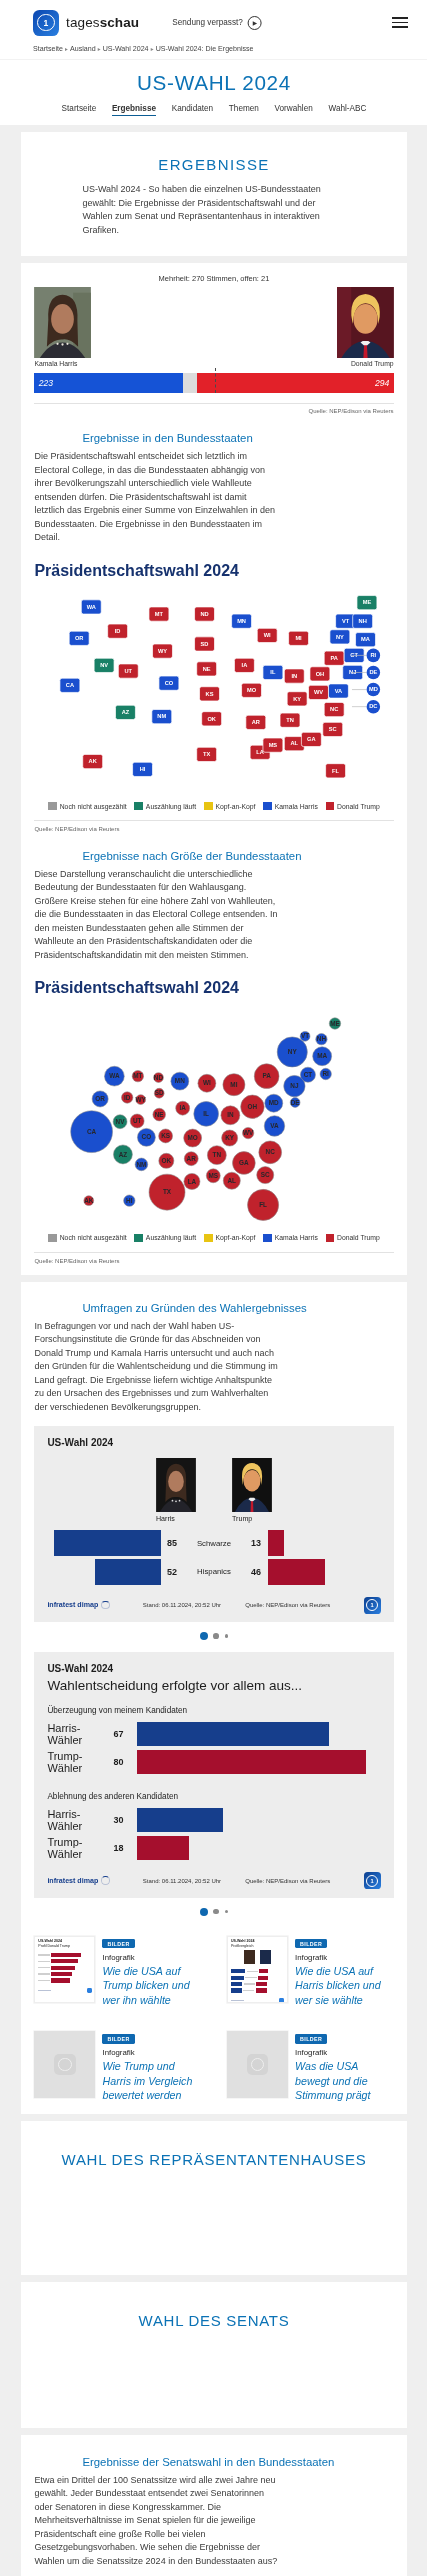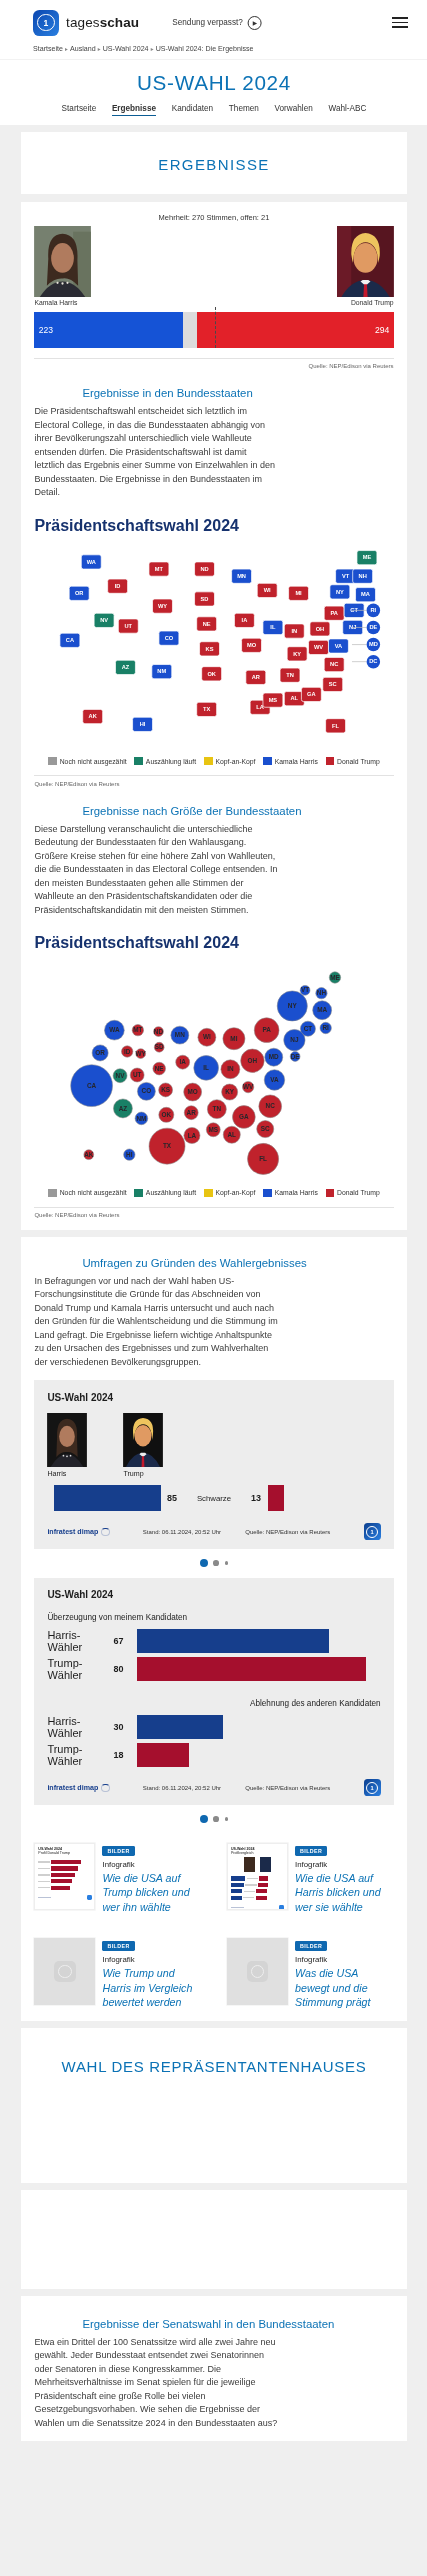--- a/index.html
+++ b/index.html
@@ -27,39 +27,39 @@
   .prose{margin-left:48px;width:244px;font-size:9px;line-height:1.5;color:#3c3c3c;}
   .sub-h{margin-left:48px;color:#0b72b5;font-size:11.4px;font-weight:500;margin-top:18.5px;margin-bottom:5.7px;}
   .chart-label{font-size:16px;font-weight:bold;color:#16326e;margin:17px 0 7.1px;}
   .majority-note{text-align:center;font-size:7.5px;color:#333;margin-bottom:4.3px;}
   .cand-row{position:relative;height:84px;margin-top:2.9px;}
   .cand{position:absolute;top:0;width:57px;}
   .cand.left{left:0;} .cand.right{right:0;}
   .cand svg{display:block;width:57px;height:71px;}
   .cand-name{font-size:6.8px;color:#333;margin-top:2.1px;}
   .cand.right .cand-name{text-align:right;}
-  .ebar{position:relative;display:flex;height:36px;margin-top:1.4px;}
+  .ebar{position:relative;display:flex;height:20px;margin-top:1.4px;font-style:italic;}
   .ebar .seg{display:flex;align-items:center;color:#fff;font-size:8.6px;}
   .ebar .seg.s-h{justify-content:flex-start;padding-left:4.3px;box-sizing:border-box;}
   .ebar .seg.s-t{justify-content:flex-end;padding-right:4.3px;box-sizing:border-box;}
   .marker{position:absolute;top:-5px;bottom:0;left:50.19%;border-left:1.4px dashed #4a4a4a;}
   .divider{border-top:0.7px solid #e2e2e2;margin-top:10px;}
   .source{font-size:6px;color:#666;margin-top:4.3px;}
   .source.right{text-align:right;}
   .map-wrap{margin:2.9px 0 0;}
   .map-wrap svg{display:block;margin:0 auto;}
   .map-lbl{fill:#fff;font-size:8px;font-weight:bold;text-anchor:middle;font-family:"Liberation Sans",sans-serif;}
   .bub-lbl{fill:#26262b;font-size:9px;font-weight:bold;text-anchor:middle;font-family:"Liberation Sans",sans-serif;}
   .legend{display:flex;justify-content:center;gap:7.8px;font-size:6.8px;color:#333;margin-top:7.1px;flex-wrap:nowrap;}
   .lg-item{display:flex;align-items:center;gap:2.9px;white-space:nowrap;}
   .lg-item i{width:8.6px;height:8.6px;display:inline-block;}
   .ifd-card{background:#ededed;padding:11.4px 13px 8.6px;margin-top:11.4px;}
   .ifd-kicker{font-size:10px;font-weight:bold;color:#1d1d1d;}
   .ifd-title{font-size:13.5px;color:#1d1d1d;margin-top:4.3px;}
-  .ifd-photos{display:flex;justify-content:flex-start;gap:36px;margin-top:10px;}
+  .ifd-photos{display:flex;justify-content:center;gap:36px;margin-top:10px;}
   .ifd-ph{width:40px;}
   .ifd-ph svg{display:block;width:40px;height:54px;}
   .ifd-ph .pl{font-size:7.1px;color:#222;margin-top:2.9px;}
   .demo-rows{margin-top:7.1px;}
   .demo-row{display:grid;grid-template-columns:1fr 23px 61px 23px 1fr;align-items:center;height:27px;margin-bottom:1.4px;}
   .demo-row .bl{height:26px;background:#163e8c;margin-left:auto;}
   .demo-row .br{height:26px;background:#a50f2d;}
   .demo-row .num{font-size:9px;font-weight:bold;color:#1d1d1d;text-align:center;}
   .demo-row .cat{font-size:7.8px;color:#1d1d1d;text-align:center;}
   .ifd-foot{display:flex;align-items:center;margin-top:11.4px;gap:5.7px;}
@@ -134,20 +134,21 @@
     <span class="tab">Kandidaten</span>
     <span class="tab">Themen</span>
     <span class="tab">Vorwahlen</span>
     <span class="tab">Wahl-ABC</span>
   </div>
 </div>
 <div class="gap"></div>
 
 <div class="card">
   <div class="center-h h-lg" style="letter-spacing:1.4px;">ERGEBNISSE</div>
+  <p class="prose" style="margin-top:0;margin-bottom:7.1px;">US-Wahl 2024 - So haben die einzelnen US-Bundesstaaten gewählt: Die Ergebnisse der Präsidentschaftswahl und der Wahlen zum Senat und Repräsentantenhaus in interaktiven Grafiken.</p>
 </div>
 
 <div class="card">
   <div class="majority-note">Mehrheit: 270 Stimmen, offen: 21</div>
 
   <div class="cand-row">
     <div class="cand left">
       <svg viewBox="0 0 80 100">
         <rect width="80" height="100" fill="#76806f"></rect>
         <rect x="55" y="8" width="25" height="92" fill="#69735f"></rect>
@@ -660,20 +661,27 @@
       </div>
     </div>
     <div class="demo-rows">
       <div class="demo-row">
         <div class="bl" style="width: 94.4444%;"></div>
         <div class="num">85</div>
         <div class="cat">Schwarze</div>
         <div class="num">13</div>
         <div class="br" style="width: 14.4444%;"></div>
       </div>
+      <div class="demo-row">
+        <div class="bl" style="width: 57.7778%;"></div>
+        <div class="num">52</div>
+        <div class="cat">Hispanics</div>
+        <div class="num">46</div>
+        <div class="br" style="width: 51.1111%;"></div>
+      </div>
     </div>
     <div class="ifd-foot">
       <div class="brand">
           <span>infratest dimap</span>
           <i></i>
         </div>
       <div class="stand">Stand:  06.11.2024, 20:52 Uhr</div>
       <div class="srcs">Quelle: NEP/Edison via Reuters</div>
       <div class="ard-sq">
           <span>1</span>
@@ -681,37 +689,38 @@
     </div>
   </div>
   <div class="dots">
     <span class="dot d1"></span>
     <span class="dot d2"></span>
     <span class="dot d3"></span>
   </div>
 
   <div class="ifd-card">
     <div class="ifd-kicker">US-Wahl 2024</div>
+    <div class="ifd-title">Wahlentscheidung erfolgte vor allem aus...</div>
     <div>
       <div class="grp-label">Überzeugung von meinem Kandidaten</div>
       <div class="dec-row">
         <div class="lbl">Harris-Wähler</div>
         <div class="val">67</div>
         <div class="dec-area">
             <div class="bar h" style="width: 78.8235%;"></div>
           </div>
       </div>
       <div class="dec-row">
         <div class="lbl">Trump-Wähler</div>
         <div class="val">80</div>
         <div class="dec-area">
             <div class="bar t" style="width: 94.1176%;"></div>
           </div>
       </div>
-      <div class="grp-label" style="margin-top:17px;text-align:right;">Ablehnung des anderen Kandidaten</div>
+      <div class="grp-label" style="margin-top:17px;">Ablehnung des anderen Kandidaten</div>
       <div class="dec-row">
         <div class="lbl">Harris-Wähler</div>
         <div class="val">30</div>
         <div class="dec-area">
             <div class="bar h" style="width: 35.2941%;"></div>
           </div>
       </div>
       <div class="dec-row">
         <div class="lbl">Trump-Wähler</div>
         <div class="val">18</div>
@@ -843,20 +852,21 @@
     </div>
   </div>
 </div>
 
 <div class="card">
   <div class="center-h h-lg" style="margin-top:18.5px;">WAHL DES REPRÄSENTANTENHAUSES</div>
   <div class="empty"></div>
 </div>
 
 <div class="card">
+  <div class="center-h h-lg" style="margin-top:18.5px;">WAHL DES SENATS</div>
   <div class="empty" style="height:77px;"></div>
 </div>
 
 <div class="card">
   <div class="sub-h" style="margin-top:10px;">Ergebnisse der Senatswahl in den Bundesstaaten</div>
   <p class="prose" style="margin:0;">Etwa ein Drittel der 100 Senatssitze wird alle zwei Jahre neu gewählt. Jeder Bundesstaat entsendet zwei Senatorinnen oder Senatoren in diese Kongresskammer. Die Mehrheitsverhältnisse im Senat spielen für die jeweilige Präsidentschaft eine große Rolle bei vielen Gesetzgebungsvorhaben. Wie sehen die Ergebnisse der Wahlen um die Senatssitze 2024 in den Bundesstaaten aus?</p>
 
 </div>
 
 

